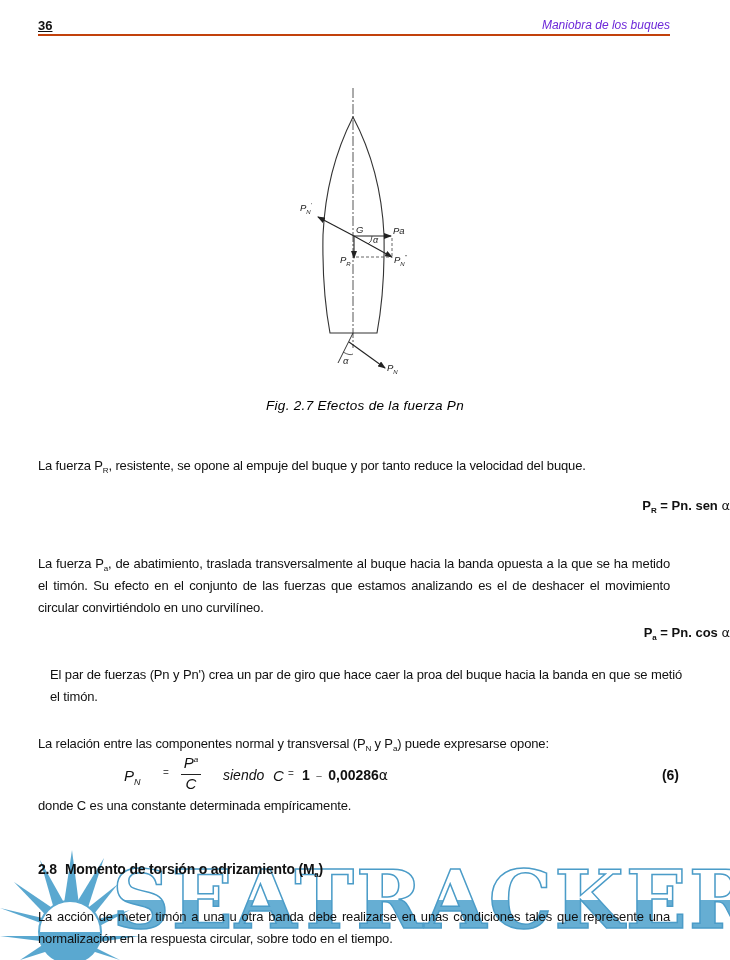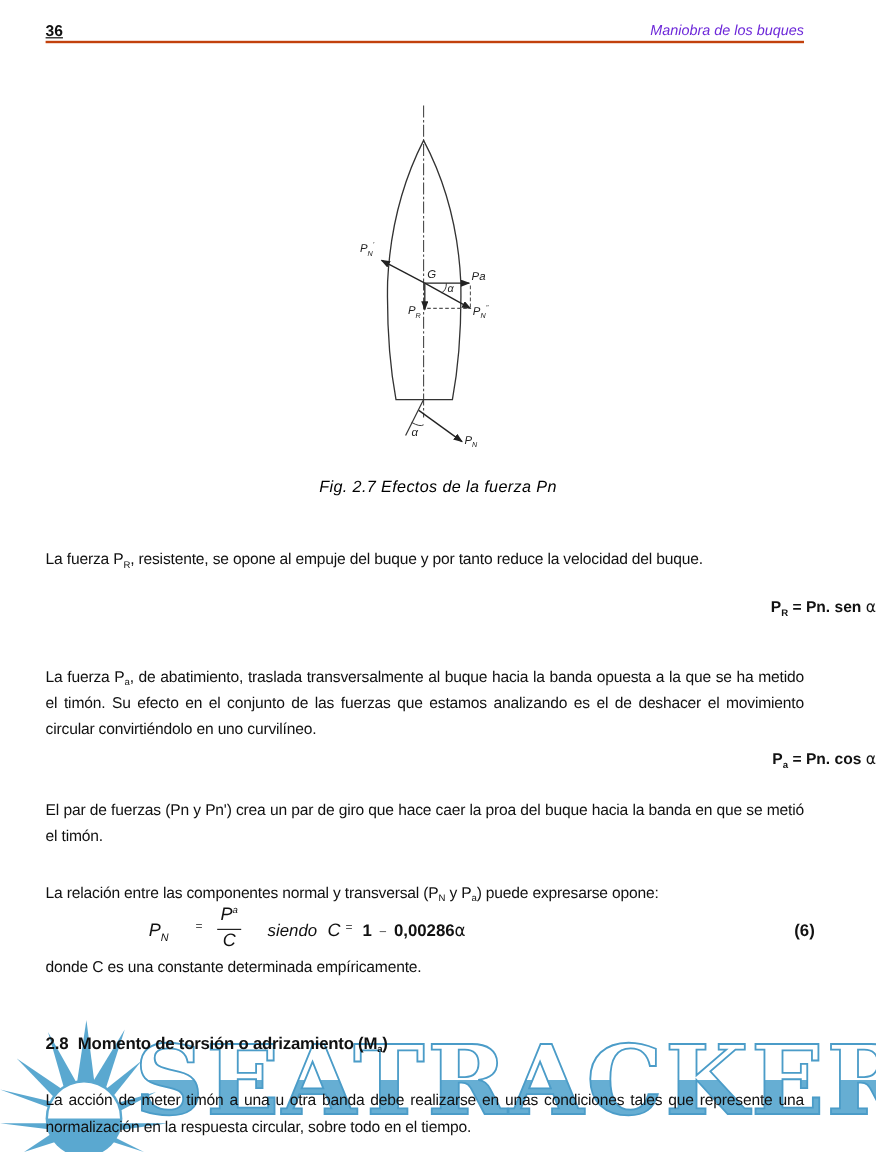--- a/index.html
+++ b/index.html
@@ -132,21 +132,21 @@
 <div class="caption">Fig. 2.7  Efectos de la fuerza Pn</div>
 
 <div class="para" style="top:455px;"><span>La fuerza P</span><sub>R</sub><span>, resistente, se opone al empuje del buque y por tanto reduce la velocidad del buque.</span></div>
 
 <div class="formula" style="top:498px;"><span>P</span><sub>R</sub><span> =  Pn. sen </span><span class="alpha">α</span></div>
 
 <div class="para" style="top:553px;"><span>La fuerza P</span><sub>a</sub><span>, de abatimiento, traslada transversalmente al buque hacia la banda opuesta a la que se ha metido el timón. Su efecto en el conjunto de las fuerzas que estamos analizando es el de deshacer el movimiento circular convirtiéndolo en uno curvilíneo.</span></div>
 
 <div class="formula" style="top:625px;"><span>P</span><sub>a</sub><span> =  Pn. cos </span><span class="alpha">α</span></div>
 
-<div class="para" style="top:664px;">El par de fuerzas (Pn y Pn') crea un par de giro que hace caer la proa del buque hacia la banda en que se metió el timón.</div>
+<div class="para" style="top:664px;margin-left:12px;">El par de fuerzas (Pn y Pn') crea un par de giro que hace caer la proa del buque hacia la banda en que se metió el timón.</div>
 
 <div class="para" style="top:733px;"><span>La relación entre las componentes normal y transversal (P</span><sub>N</sub><span> y P</span><sub>a</sub><span>) puede expresarse opone:</span></div>
 
 <div class="eq6">
   <span class="pn it"><span>P</span><sub>N</sub></span>
   <span class="eqsign">=</span>
   <span class="frac it">
     <span class="num"><span>P</span><sub>a</sub></span>
     <span class="bar"></span>
     <span class="den">C</span>

